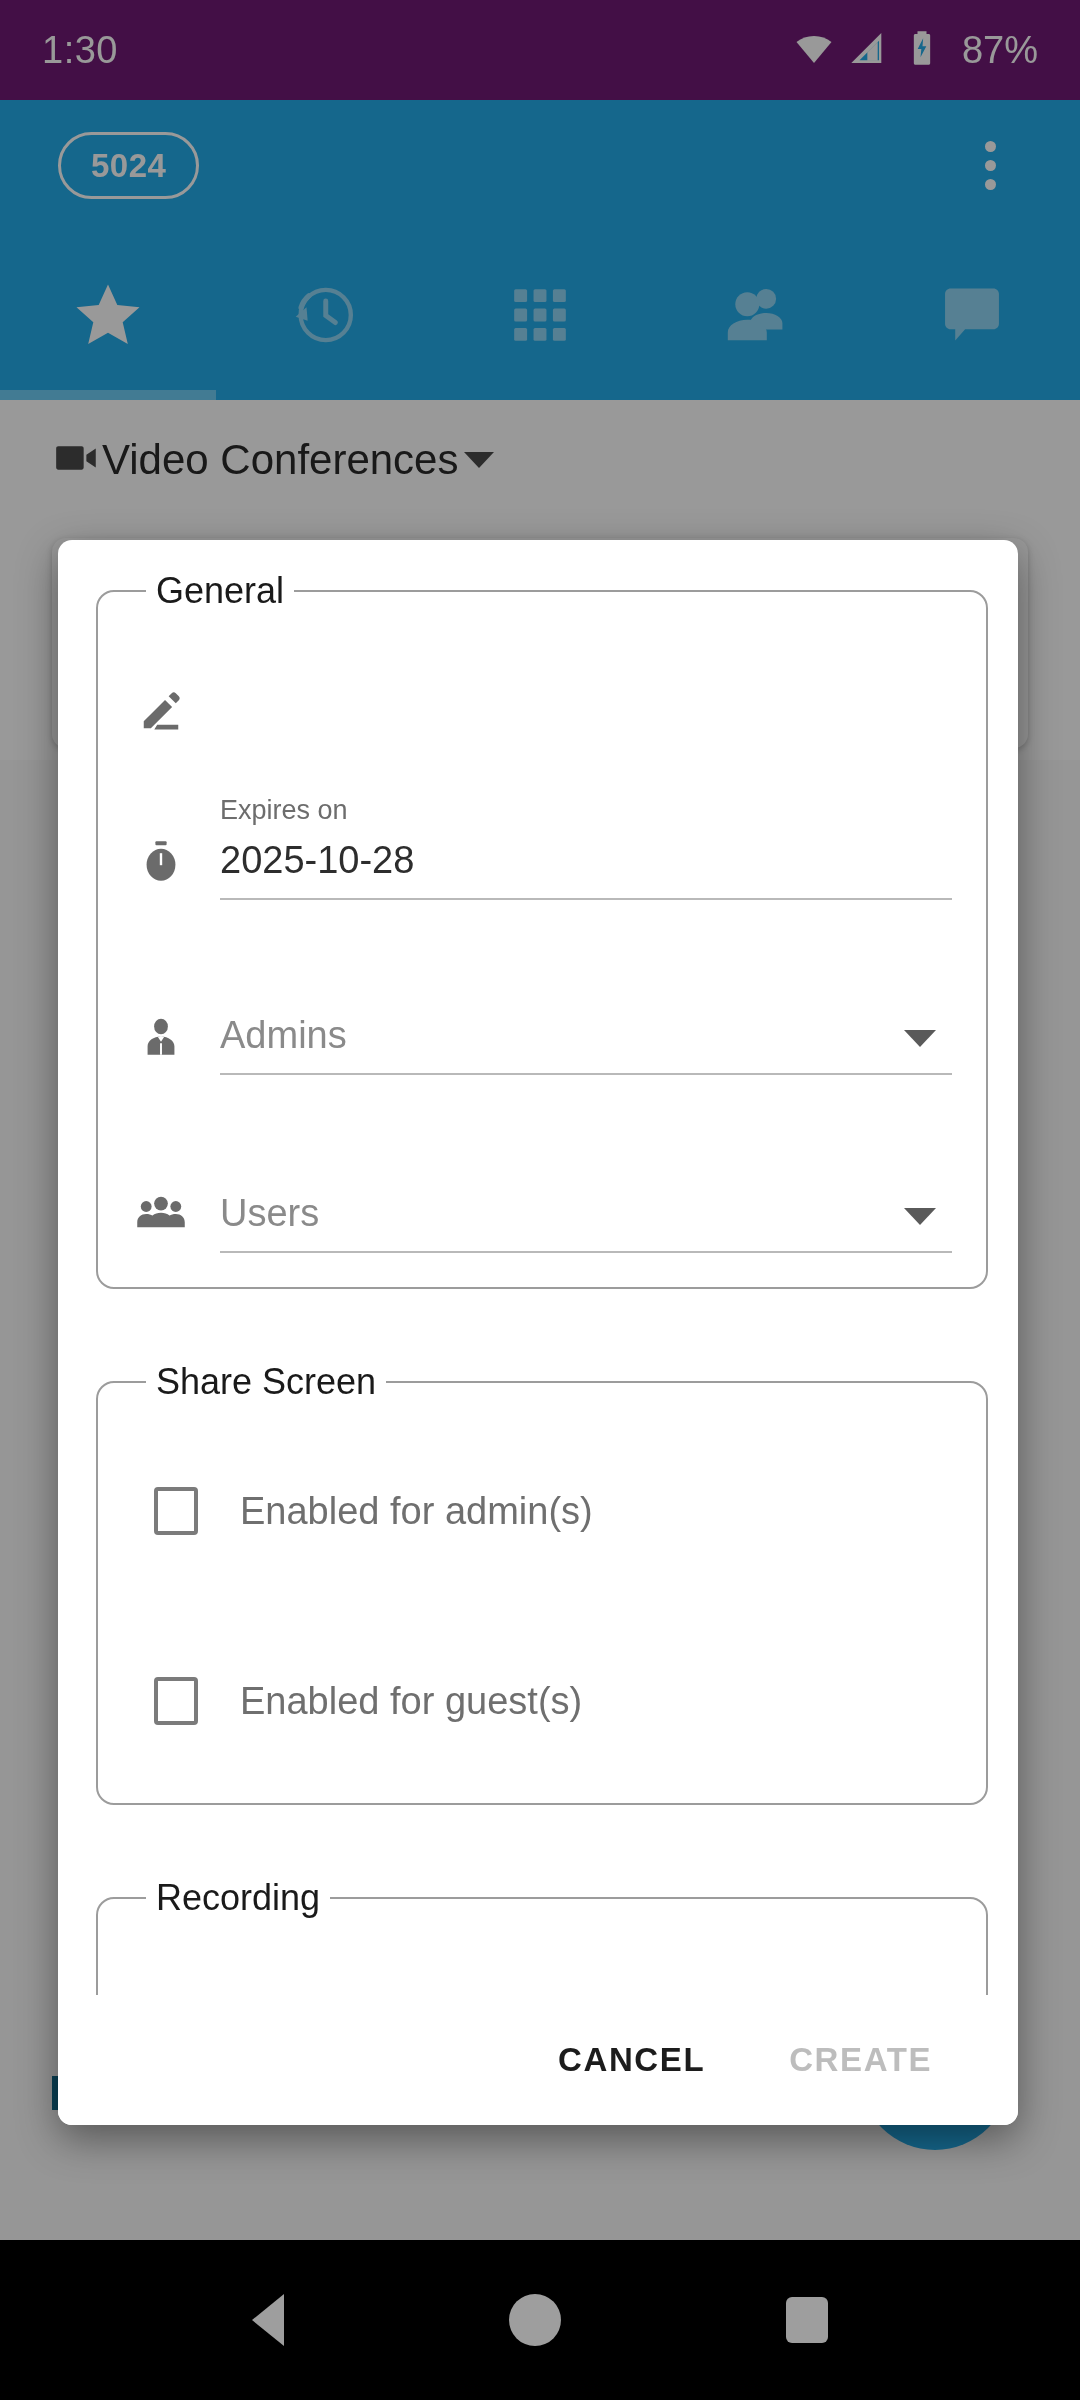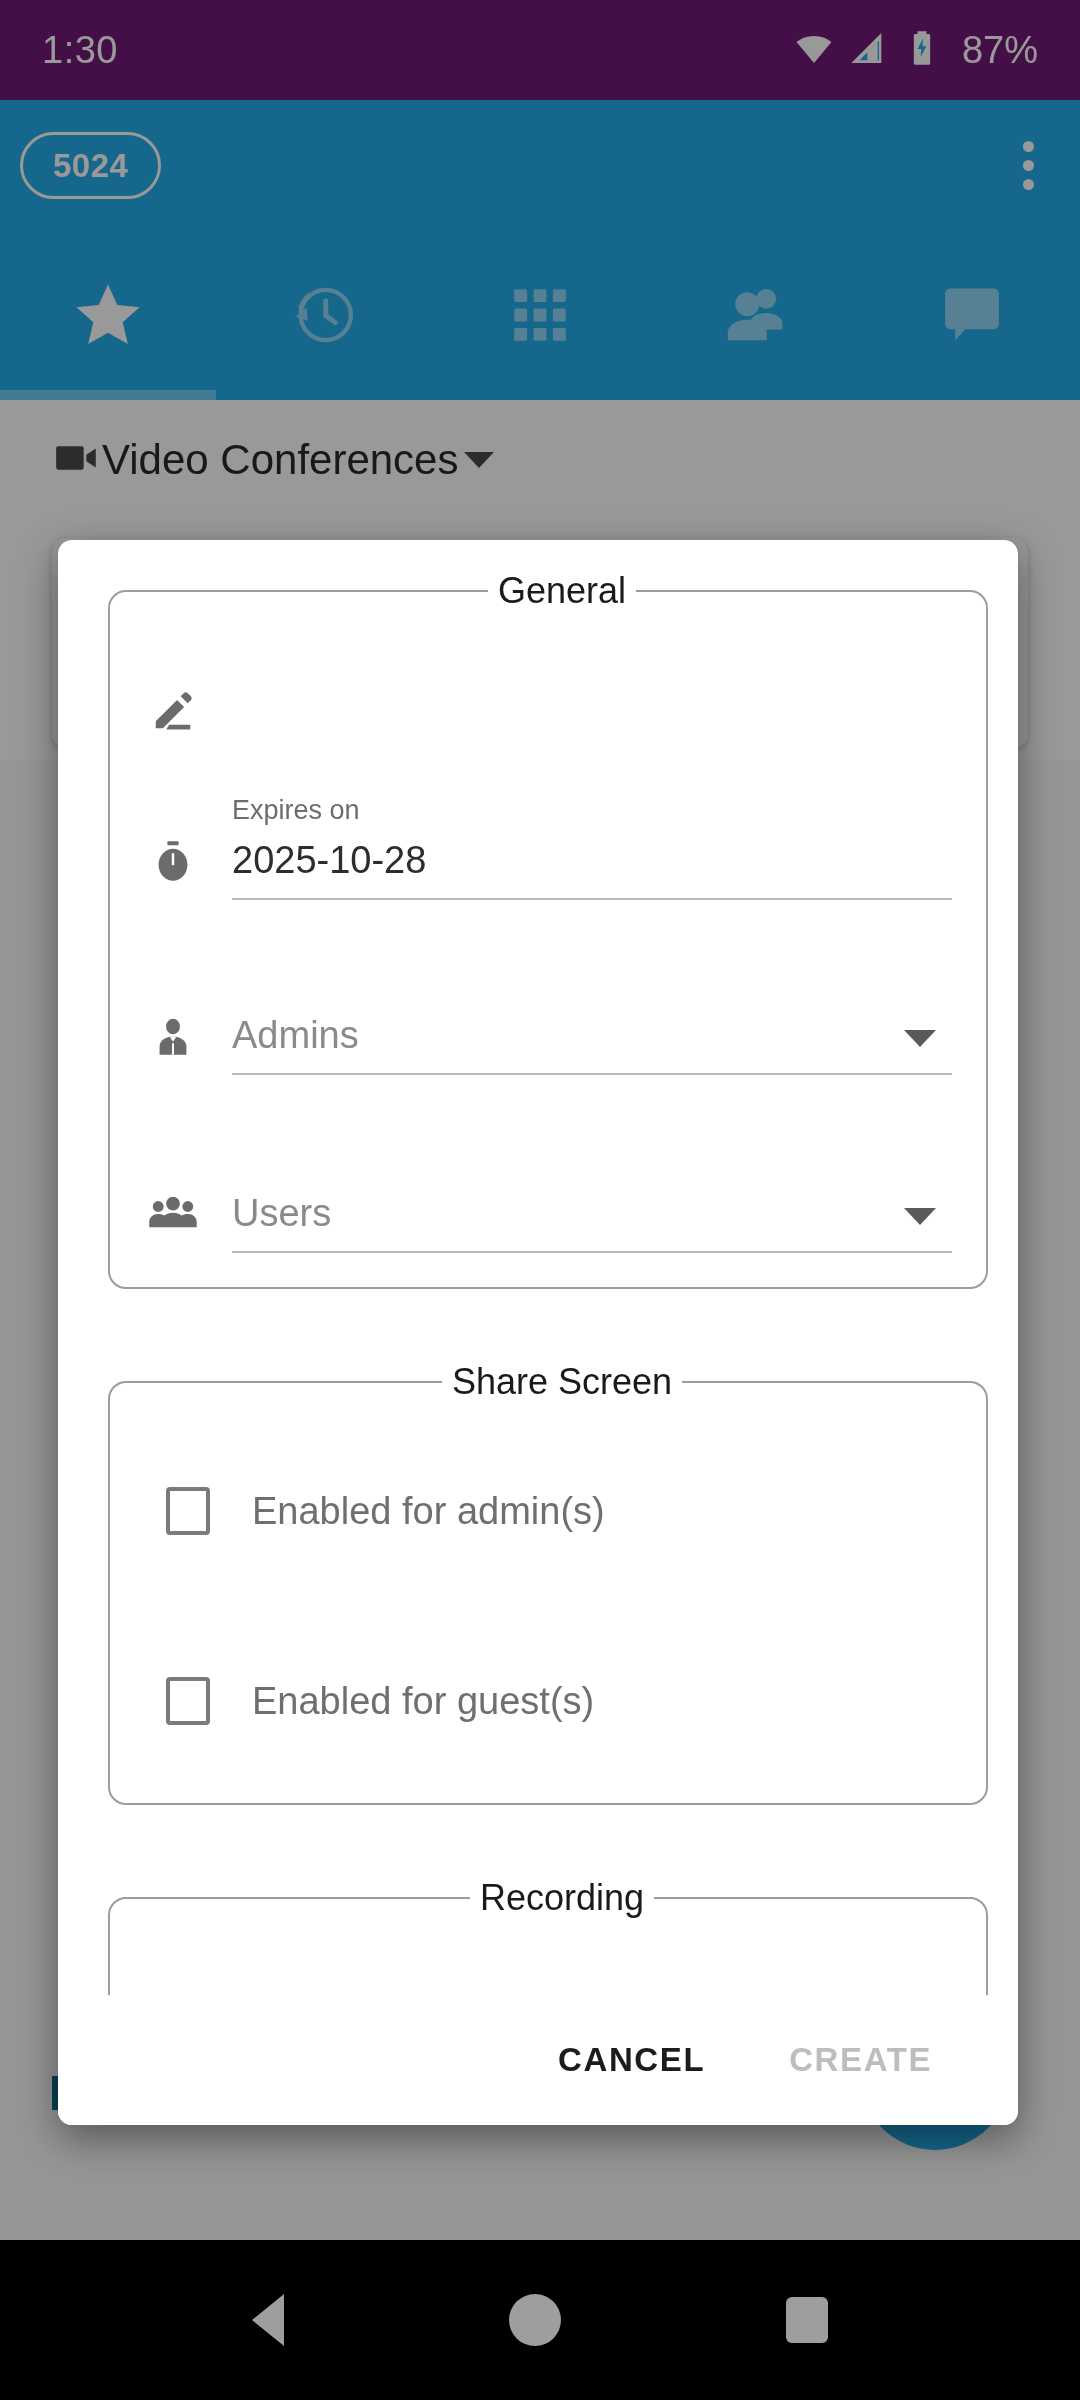--- a/index.html
+++ b/index.html
@@ -52,21 +52,21 @@
     font-size: 38px;
     font-weight: 500;
     margin-left: 6px;
   }
 
   .app-bar {
     height: 130px;
     background: #24ace9;
     display: flex;
     align-items: center;
-    padding: 0 20px;
+    padding: 0 58px;
   }
   .ext-chip {
     border: 3px solid #ffffff;
     border-radius: 44px;
     color: #ffffff;
     font-size: 33px;
     font-weight: 700;
     padding: 14px 30px;
     line-height: 1;
     letter-spacing: 0.5px;
@@ -188,26 +188,25 @@
     top: 540px;
     width: 960px;
     height: 1585px;
     background: #ffffff;
     border-radius: 14px;
     box-shadow: 0 14px 40px rgba(0,0,0,0.42);
     overflow: hidden;
   }
   .dialog-scroll {
     position: absolute;
-    left: 12px; right: 0;
+    left: 0; right: 0;
     top: 0;
     height: 1455px;
     overflow: hidden;
     padding: 30px 30px 0 38px;
-    text-align: center;
   }
 
   fieldset.group {
     border: 2px solid #9c9c9c;
     border-radius: 18px;
     padding: 40px 34px 34px 34px;
     margin-bottom: 72px;
   }
   fieldset.group > legend {
     font-size: 36px;

